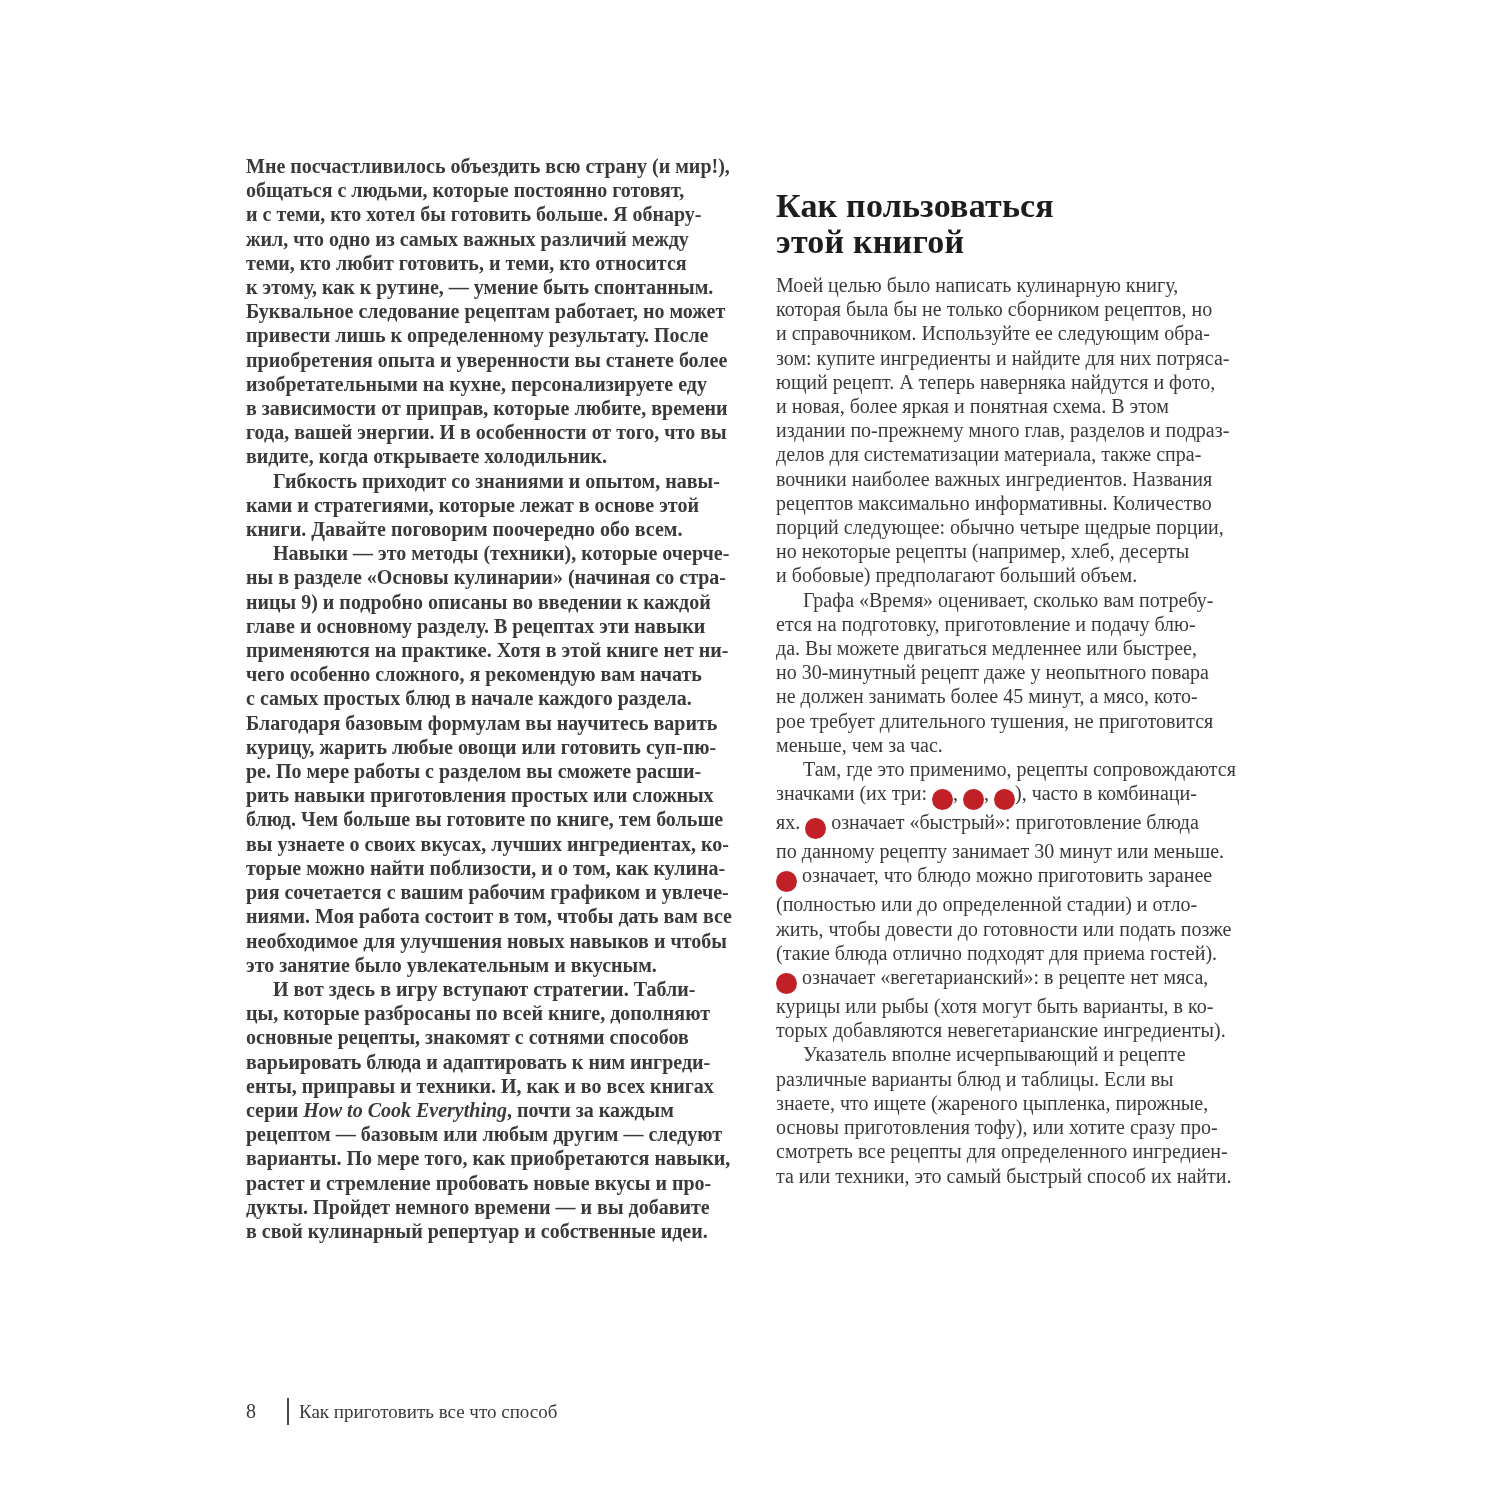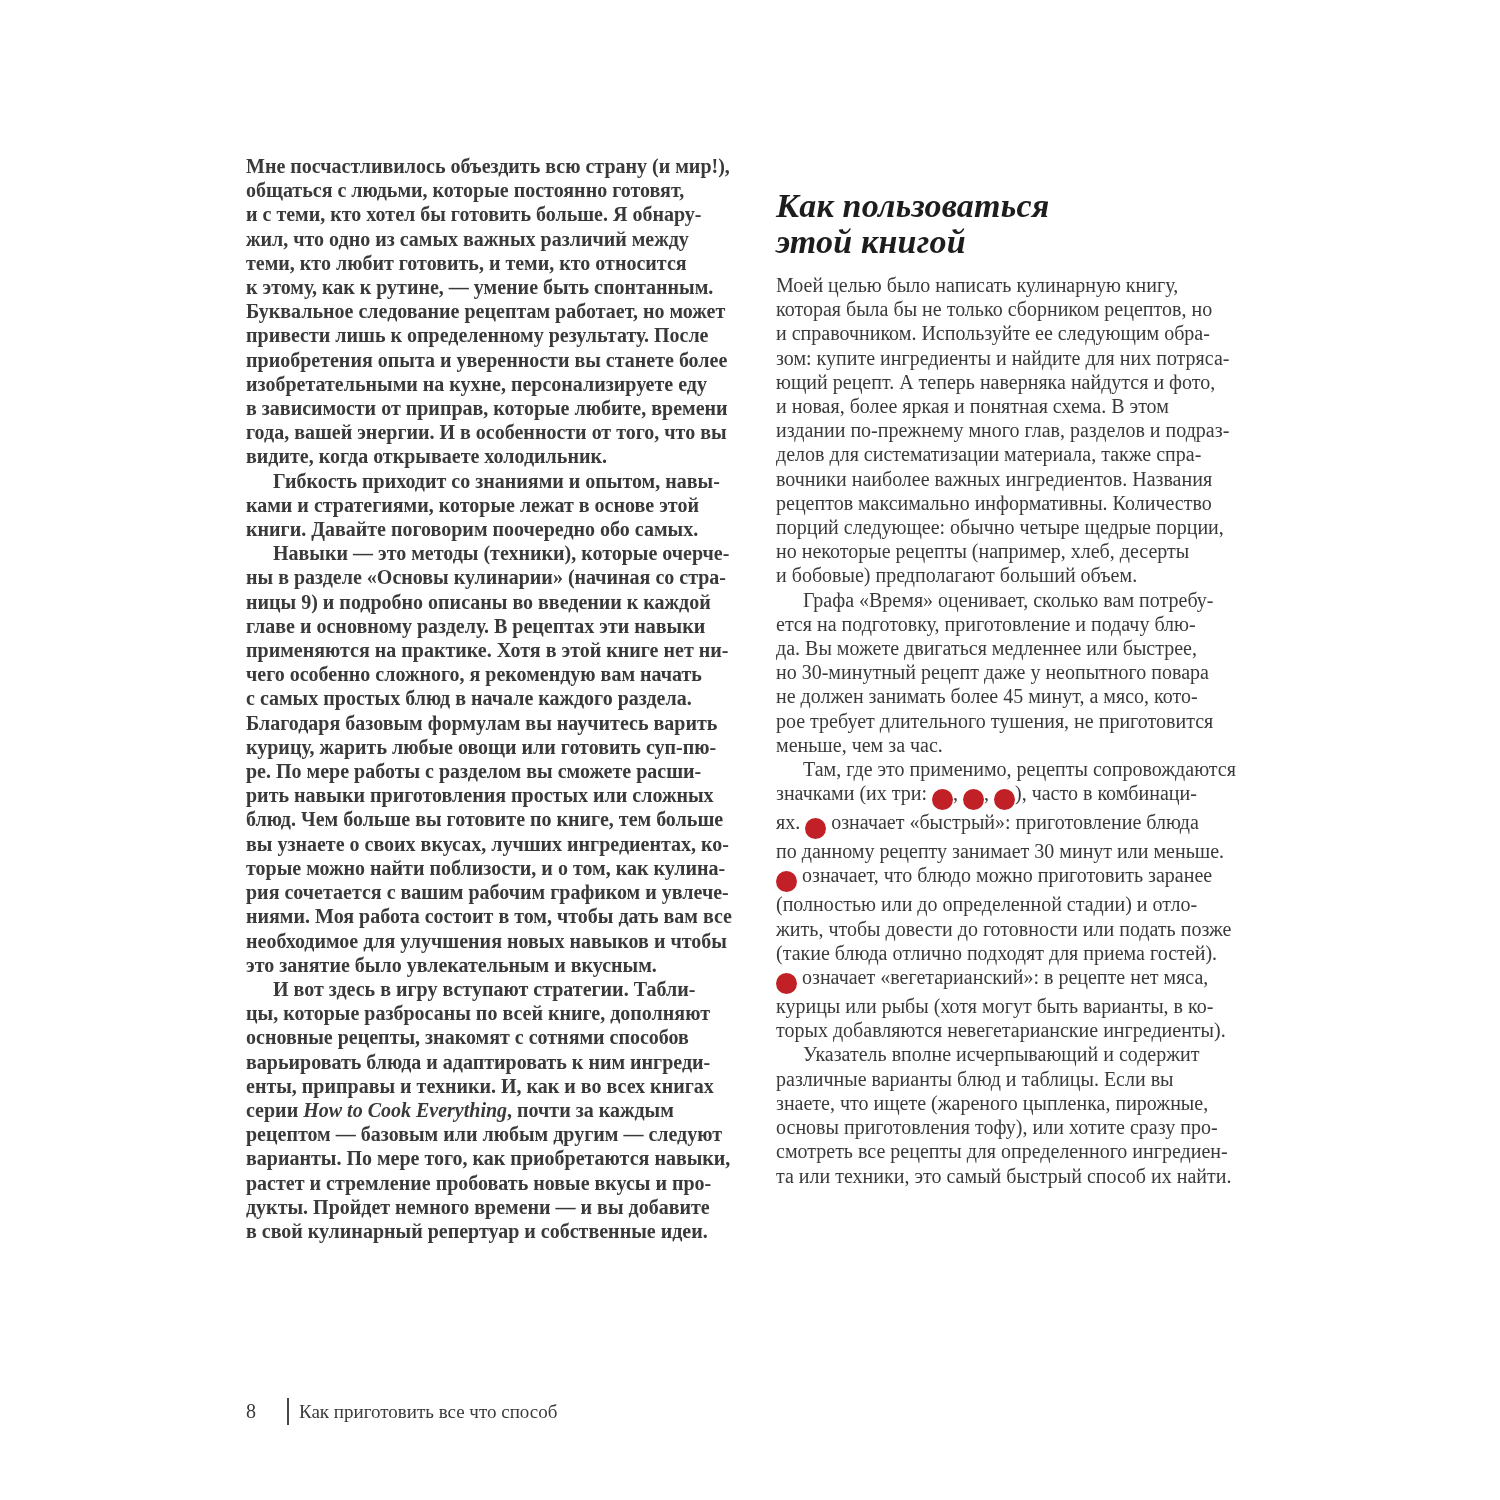--- a/index.html
+++ b/index.html
@@ -29,21 +29,20 @@
   .para { margin: 0; }
   .para.indent { text-indent: 27px; }
   .section-heading {
     margin: 34px 0 13px 0;
     font-size: 34px;
     line-height: 36px;
     font-weight: bold;
     color: var(--heading-color, #1d1d1d);
     white-space: pre-line;
     letter-spacing: 0.2px;
-    font-style: italic;
   }
   .badge {
     display: inline-block;
     width: 21px;
     height: 21px;
     line-height: 21px;
     border-radius: 50%;
     background: var(--badge-color, #c12026);
     color: var(--badge-text-color, #ffffff);
     font-family: "Liberation Sans", "DejaVu Sans", sans-serif;
@@ -76,21 +75,21 @@
 теми, кто любит готовить, и теми, кто относится
 к этому, как к рутине, — умение быть спонтанным.
 Буквальное следование рецептам работает, но может
 привести лишь к определенному результату. После
 приобретения опыта и уверенности вы станете более
 изобретательными на кухне, персонализируете еду
 в зависимости от приправ, которые любите, времени
 года, вашей энергии. И в особенности от того, что вы
 видите, когда открываете холодильник.</p><p class="para indent">Гибкость приходит со знаниями и опытом, навы-
 ками и стратегиями, которые лежат в основе этой
-книги. Давайте поговорим поочередно обо самых.</p><p class="para indent">Навыки — это методы (техники), которые очерче-
+книги. Давайте поговорим поочередно обо всем.</p><p class="para indent">Навыки — это методы (техники), которые очерче-
 ны в разделе «Основы кулинарии» (начиная со стра-
 ницы 9) и подробно описаны во введении к каждой
 главе и основному разделу. В рецептах эти навыки
 применяются на практике. Хотя в этой книге нет ни-
 чего особенно сложного, я рекомендую вам начать
 с самых простых блюд в начале каждого раздела.
 Благодаря базовым формулам вы научитесь варить
 курицу, жарить любые овощи или готовить суп-пю-
 ре. По мере работы с разделом вы сможете расши-
 рить навыки приготовления простых или сложных
@@ -134,21 +133,21 @@
 меньше, чем за час.</p><p class="para indent">Там, где это применимо, рецепты сопровождаются
 значками (их три: <span class="badge">Б</span>, <span class="badge">З</span>, <span class="badge">В</span>), часто в комбинаци-
 ях. <span class="badge">Б</span> означает «быстрый»: приготовление блюда
 по данному рецепту занимает 30 минут или меньше.
 <span class="badge">З</span> означает, что блюдо можно приготовить заранее
 (полностью или до определенной стадии) и отло-
 жить, чтобы довести до готовности или подать позже
 (такие блюда отлично подходят для приема гостей).
 <span class="badge">В</span> означает «вегетарианский»: в рецепте нет мяса,
 курицы или рыбы (хотя могут быть варианты, в ко-
-торых добавляются невегетарианские ингредиенты).</p><p class="para indent">Указатель вполне исчерпывающий и содержит
+торых добавляются невегетарианские ингредиенты).</p><p class="para indent">Указатель вполне исчерпывающий и рецепте
 различные варианты блюд и таблицы. Если вы
 знаете, что ищете (жареного цыпленка, пирожные,
 основы приготовления тофу), или хотите сразу про-
 смотреть все рецепты для определенного ингредиен-
 та или техники, это самый быстрый способ их найти.</p></div>
 
   <div class="footer">
     <span class="page-number">8</span>
     <span class="divider"></span>
     <span class="book-title">Как приготовить все что способ</span>

